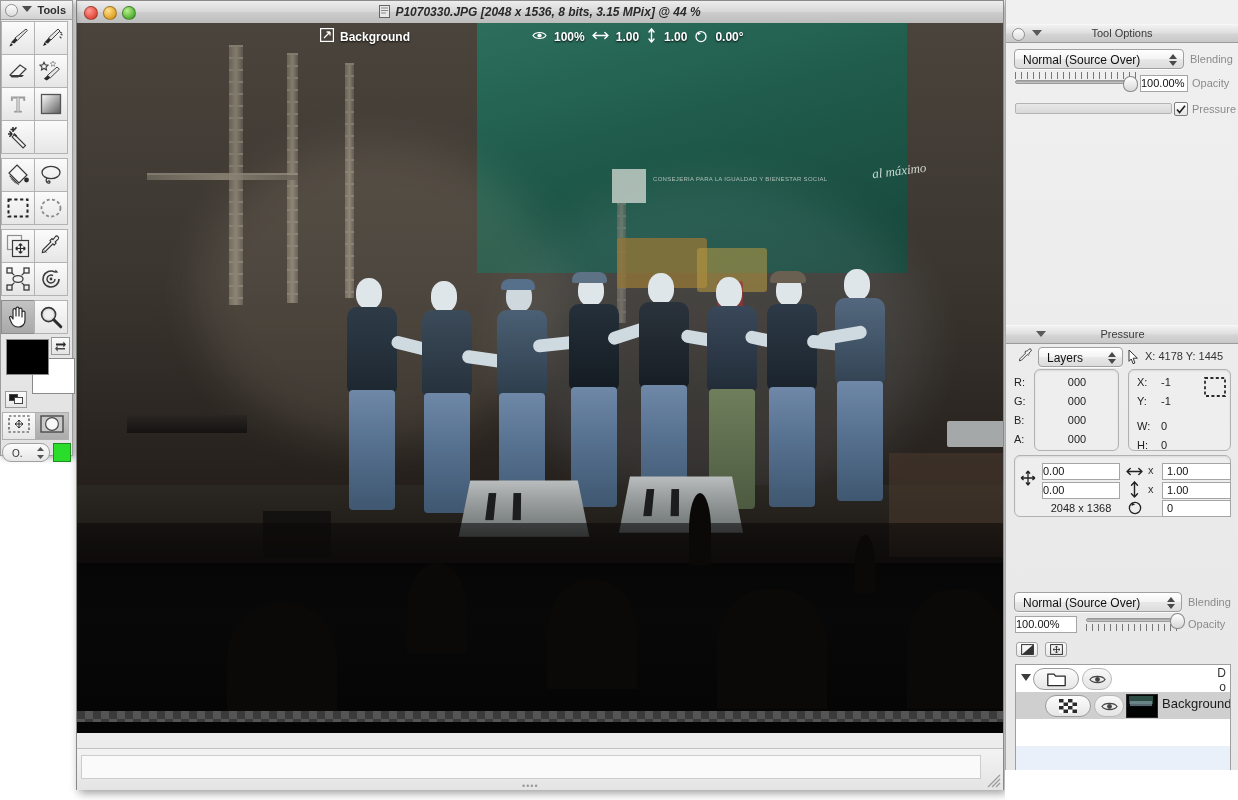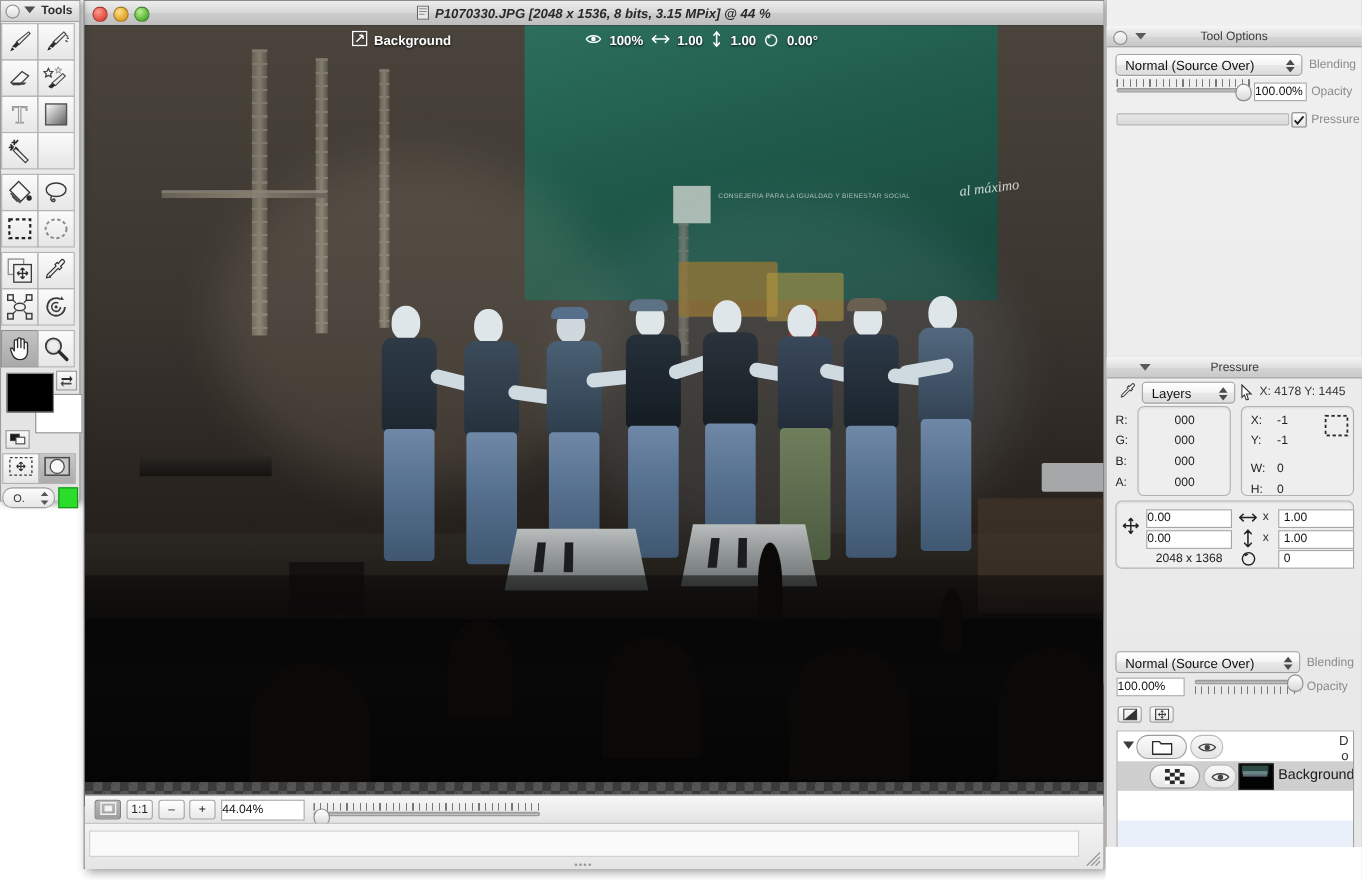--- a/index.html
+++ b/index.html
@@ -367,39 +367,20 @@
               <path d="M4 3.2l3 1.4-3 1.6z" fill="#fff"></path>
             </svg>
         </span>
         <span>0.00°</span>
       </div>
     </div>
   </div>
 
   <div id="checkerstrip"></div>
 
-  <div id="zoombar">
-    <div class="zbtn dark abs" style="left:9px;top:4px;width:24px;">
-      <span>
-        <svg width="15" height="12" viewBox="0 0 15 12">
-            <rect x="0.8" y="0.8" width="13.4" height="10.4" fill="none" stroke="#f2f2f2" stroke-width="1.4"></rect>
-            <rect x="4" y="3.4" width="7" height="5.2" fill="#f2f2f2"></rect>
-          </svg>
-      </span>
-    </div>
-    <div class="zbtn abs" style="left:38px;top:4px;width:24px;">1:1</div>
-    <div class="zbtn abs" style="left:67px;top:4px;width:24px;">–</div>
-    <div class="zbtn abs" style="left:95px;top:4px;width:24px;">+</div>
-    <div class="numfield abs" style="left:124px;top:4px;width:76px;height:19px;line-height:17px;">44.04%</div>
-    <div class="abs" style="left:208px;top:7px;width:206px;">
-      <div class="ticks" style="width:206px;"></div>
-      <div class="track" style="width:206px;margin-top:1px;"></div>
-      <div class="thumb-dia abs" style="left:0px;top:5px;"></div>
-    </div>
-  </div>
 
   <div id="statusbar">
     <div class="innerbar"></div>
     <div class="grip">••••</div>
     <div class="resizegrip">
       <svg width="14" height="14" viewBox="0 0 14 14">
           <path d="M13 5L5 13M13 9L9 13M13 1L1 13" stroke="#9a9a9a" stroke-width="1.2"></path>
         </svg>
     </div>
   </div>

